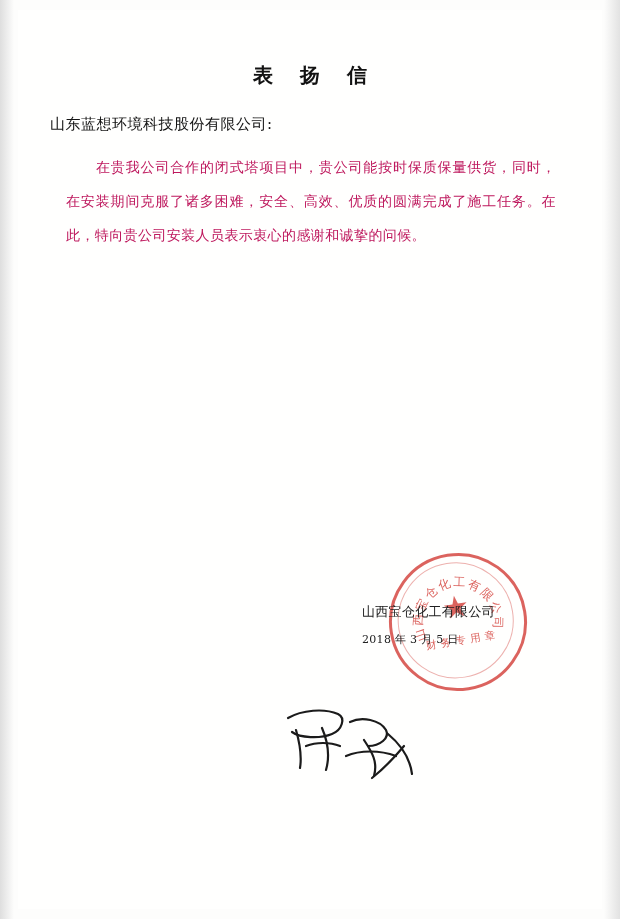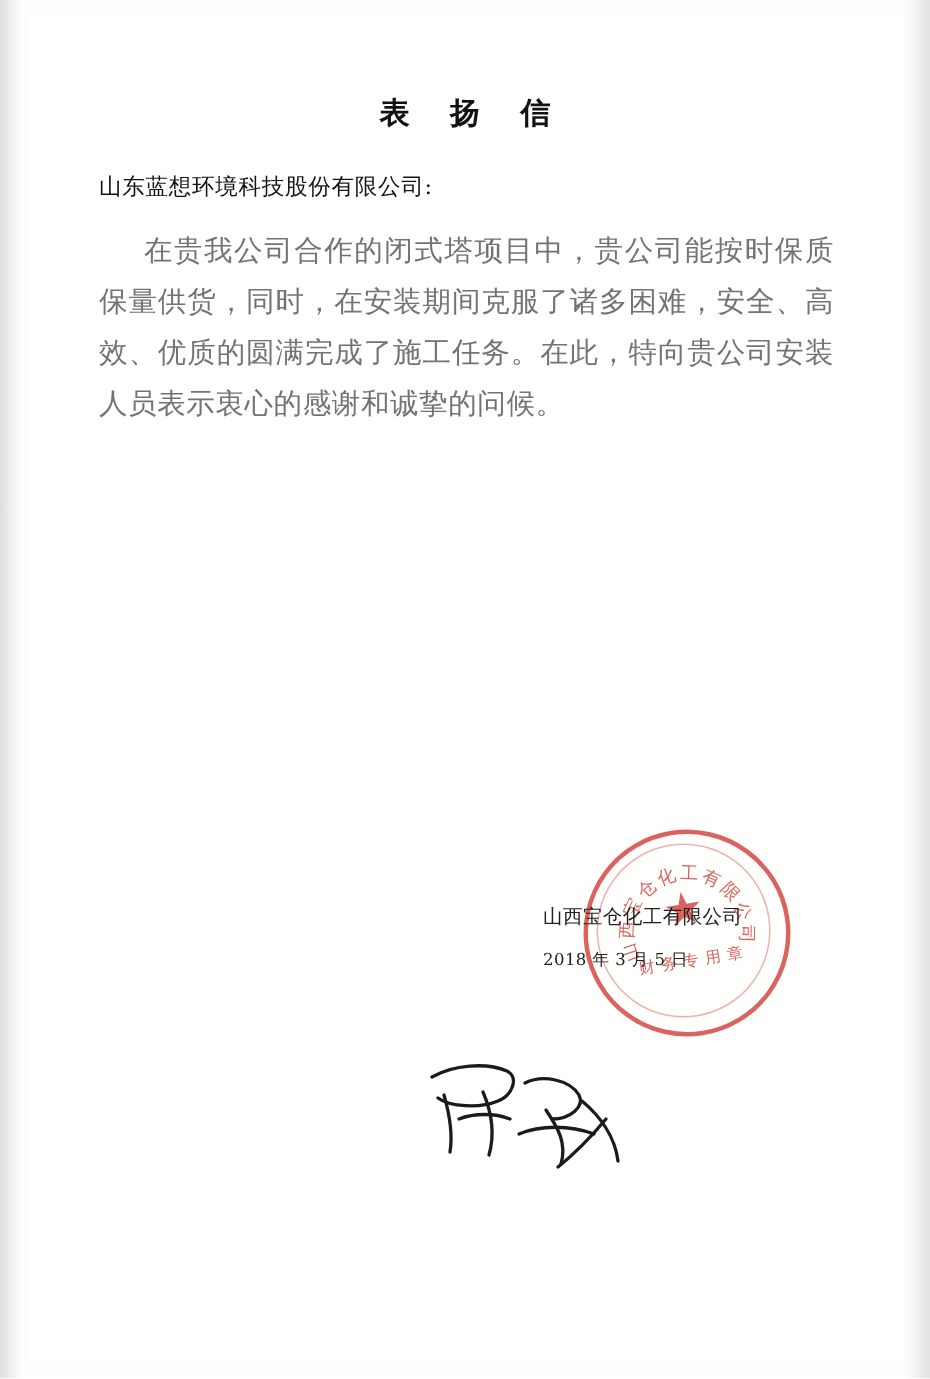--- a/index.html
+++ b/index.html
@@ -50,34 +50,34 @@
     font-family: "DejaVu Serif", serif;
     font-size: 20px;
     font-weight: bold;
     letter-spacing: 10px;
     color: #121212;
     margin-top: 52px;
     text-indent: 10px;
   }
   .salutation {
     margin-top: 26px;
-    margin-left: 48px;
+    margin-left: 32px;
     font-family: "DejaVu Serif", serif;
     font-size: 15px;
     color: #131313;
     letter-spacing: 0.5px;
   }
   .body-text {
     margin: 0 46px 0 48px;
   }
   .para {
     font-family: "DejaVu Serif", serif;
-    font-size: 19px;
+    font-size: 14px;
     line-height: 34px;
-    color: #737373;
+    color: #be185d;
     text-align: justify;
     text-indent: 30px;
     margin-top: 16px;
     letter-spacing: 0.4px;
   }
   
   .stamp {
     position: absolute;
     left: 371px;
     top: 543px;

